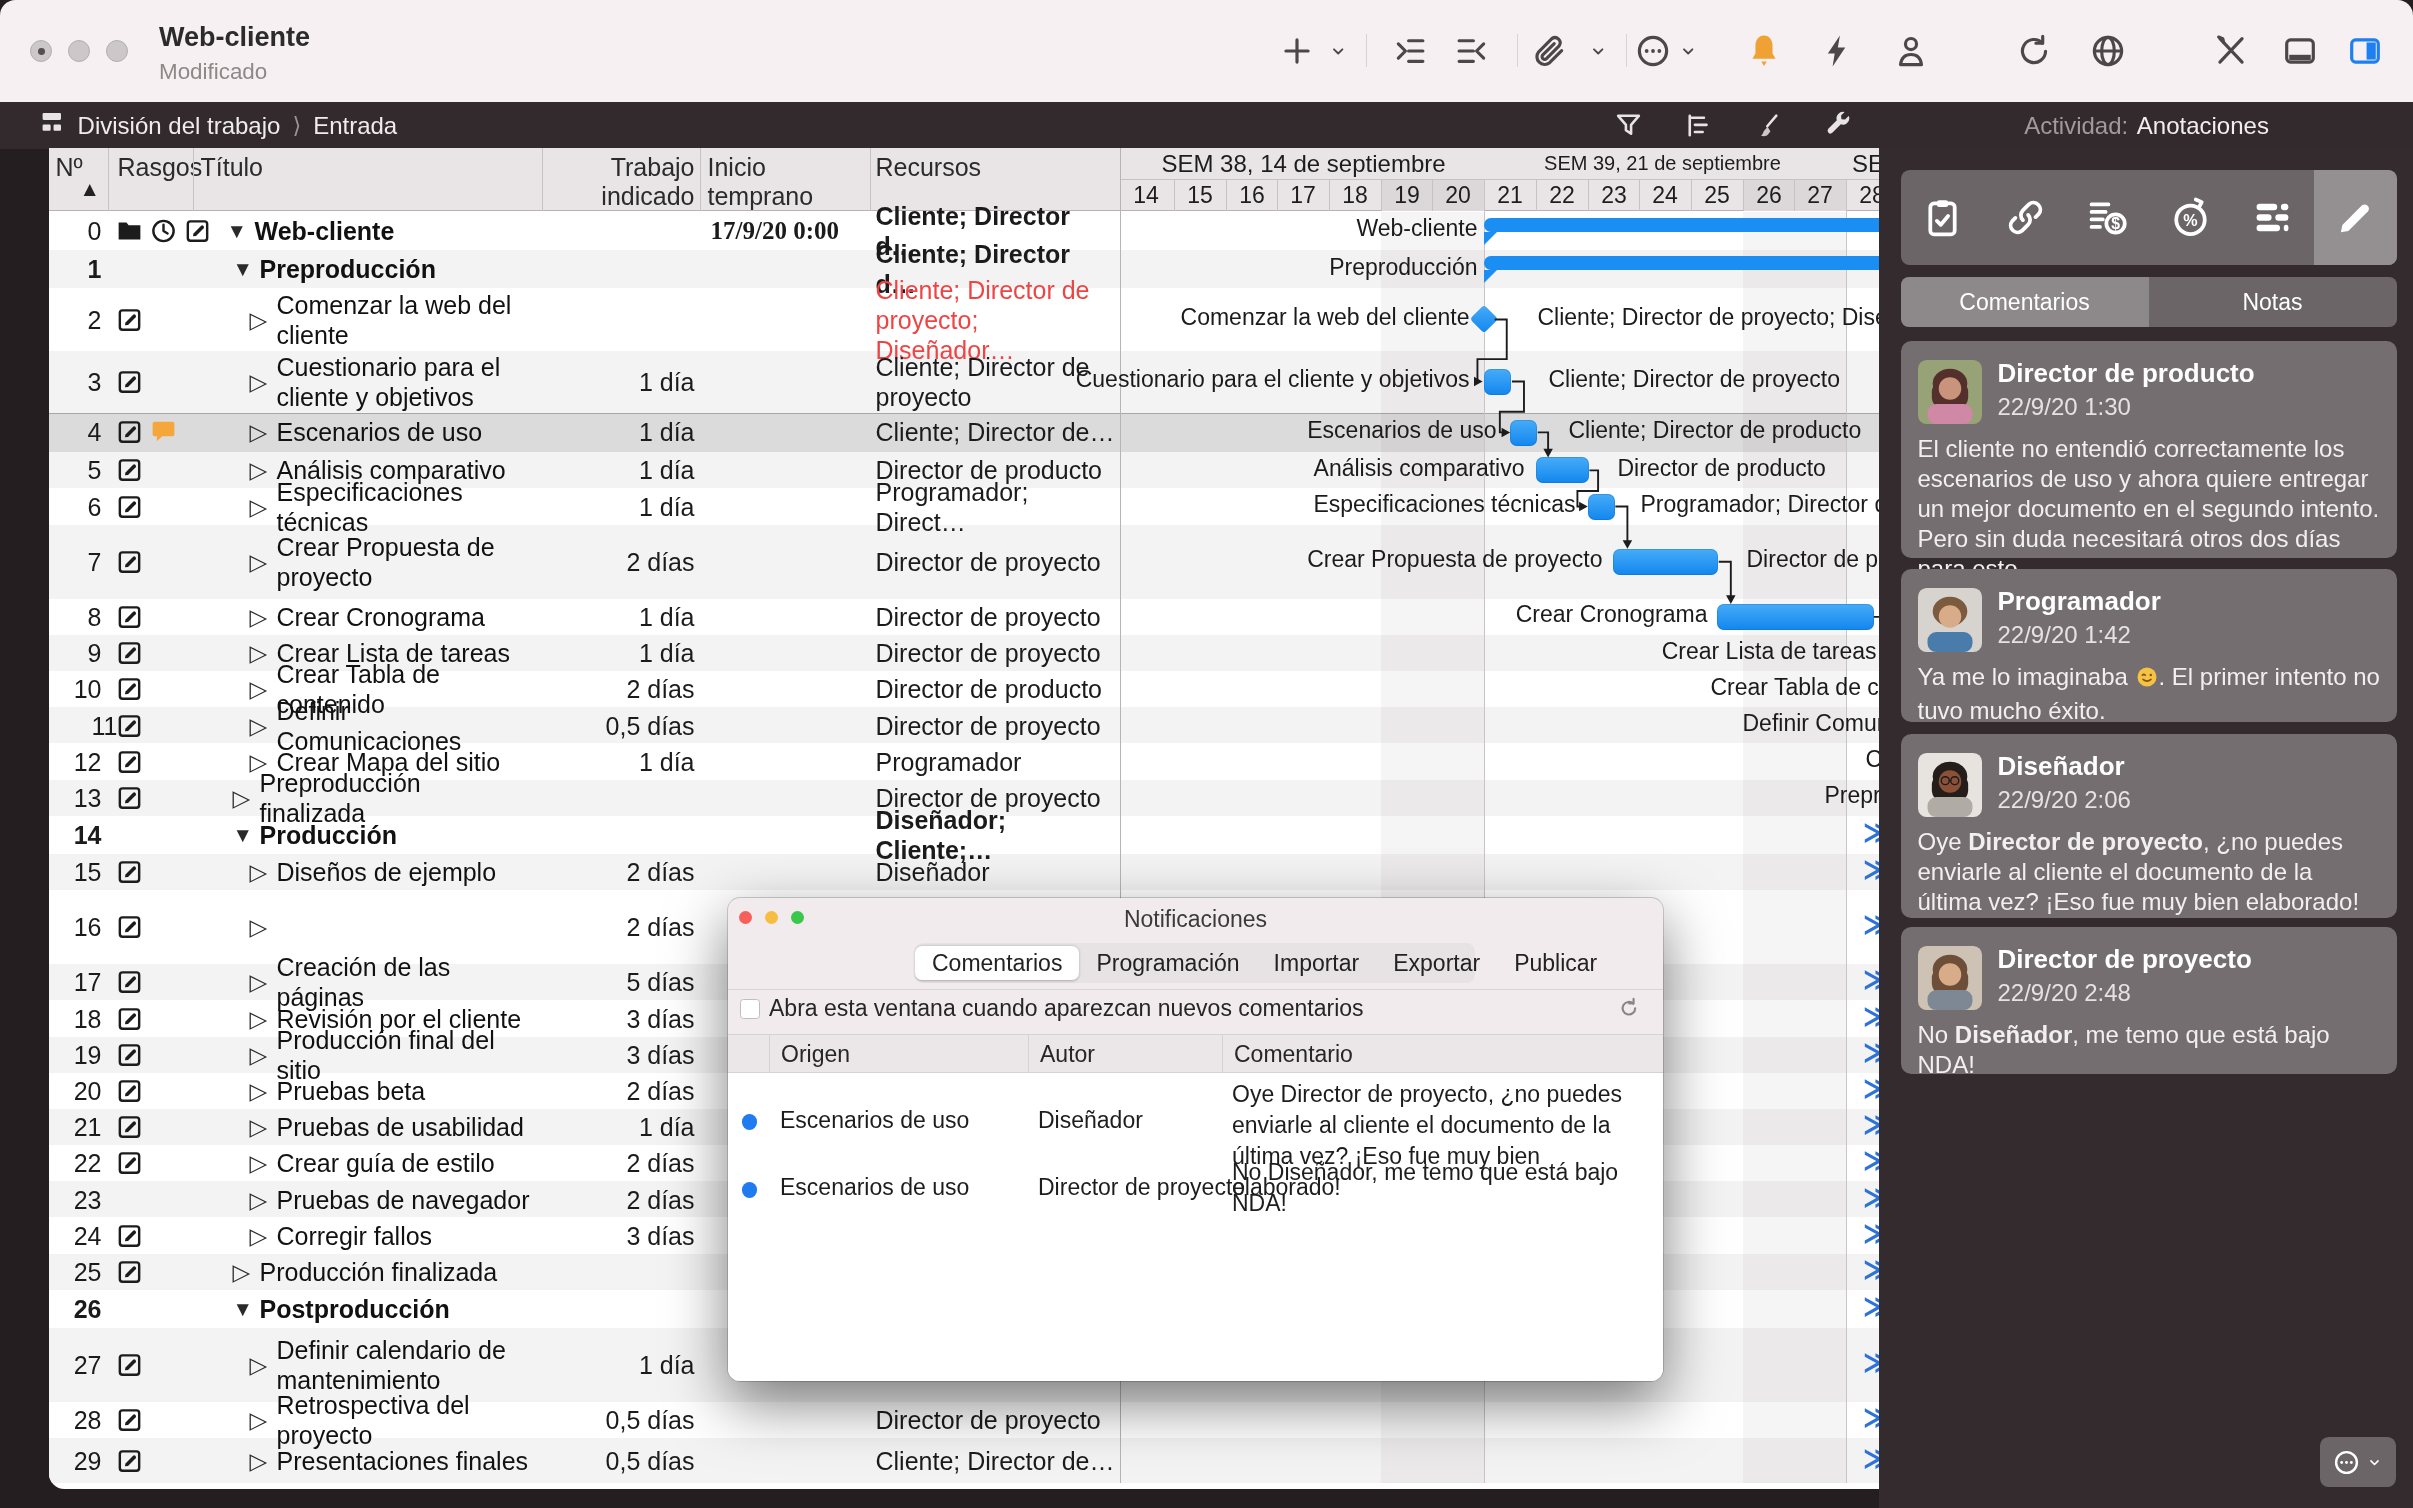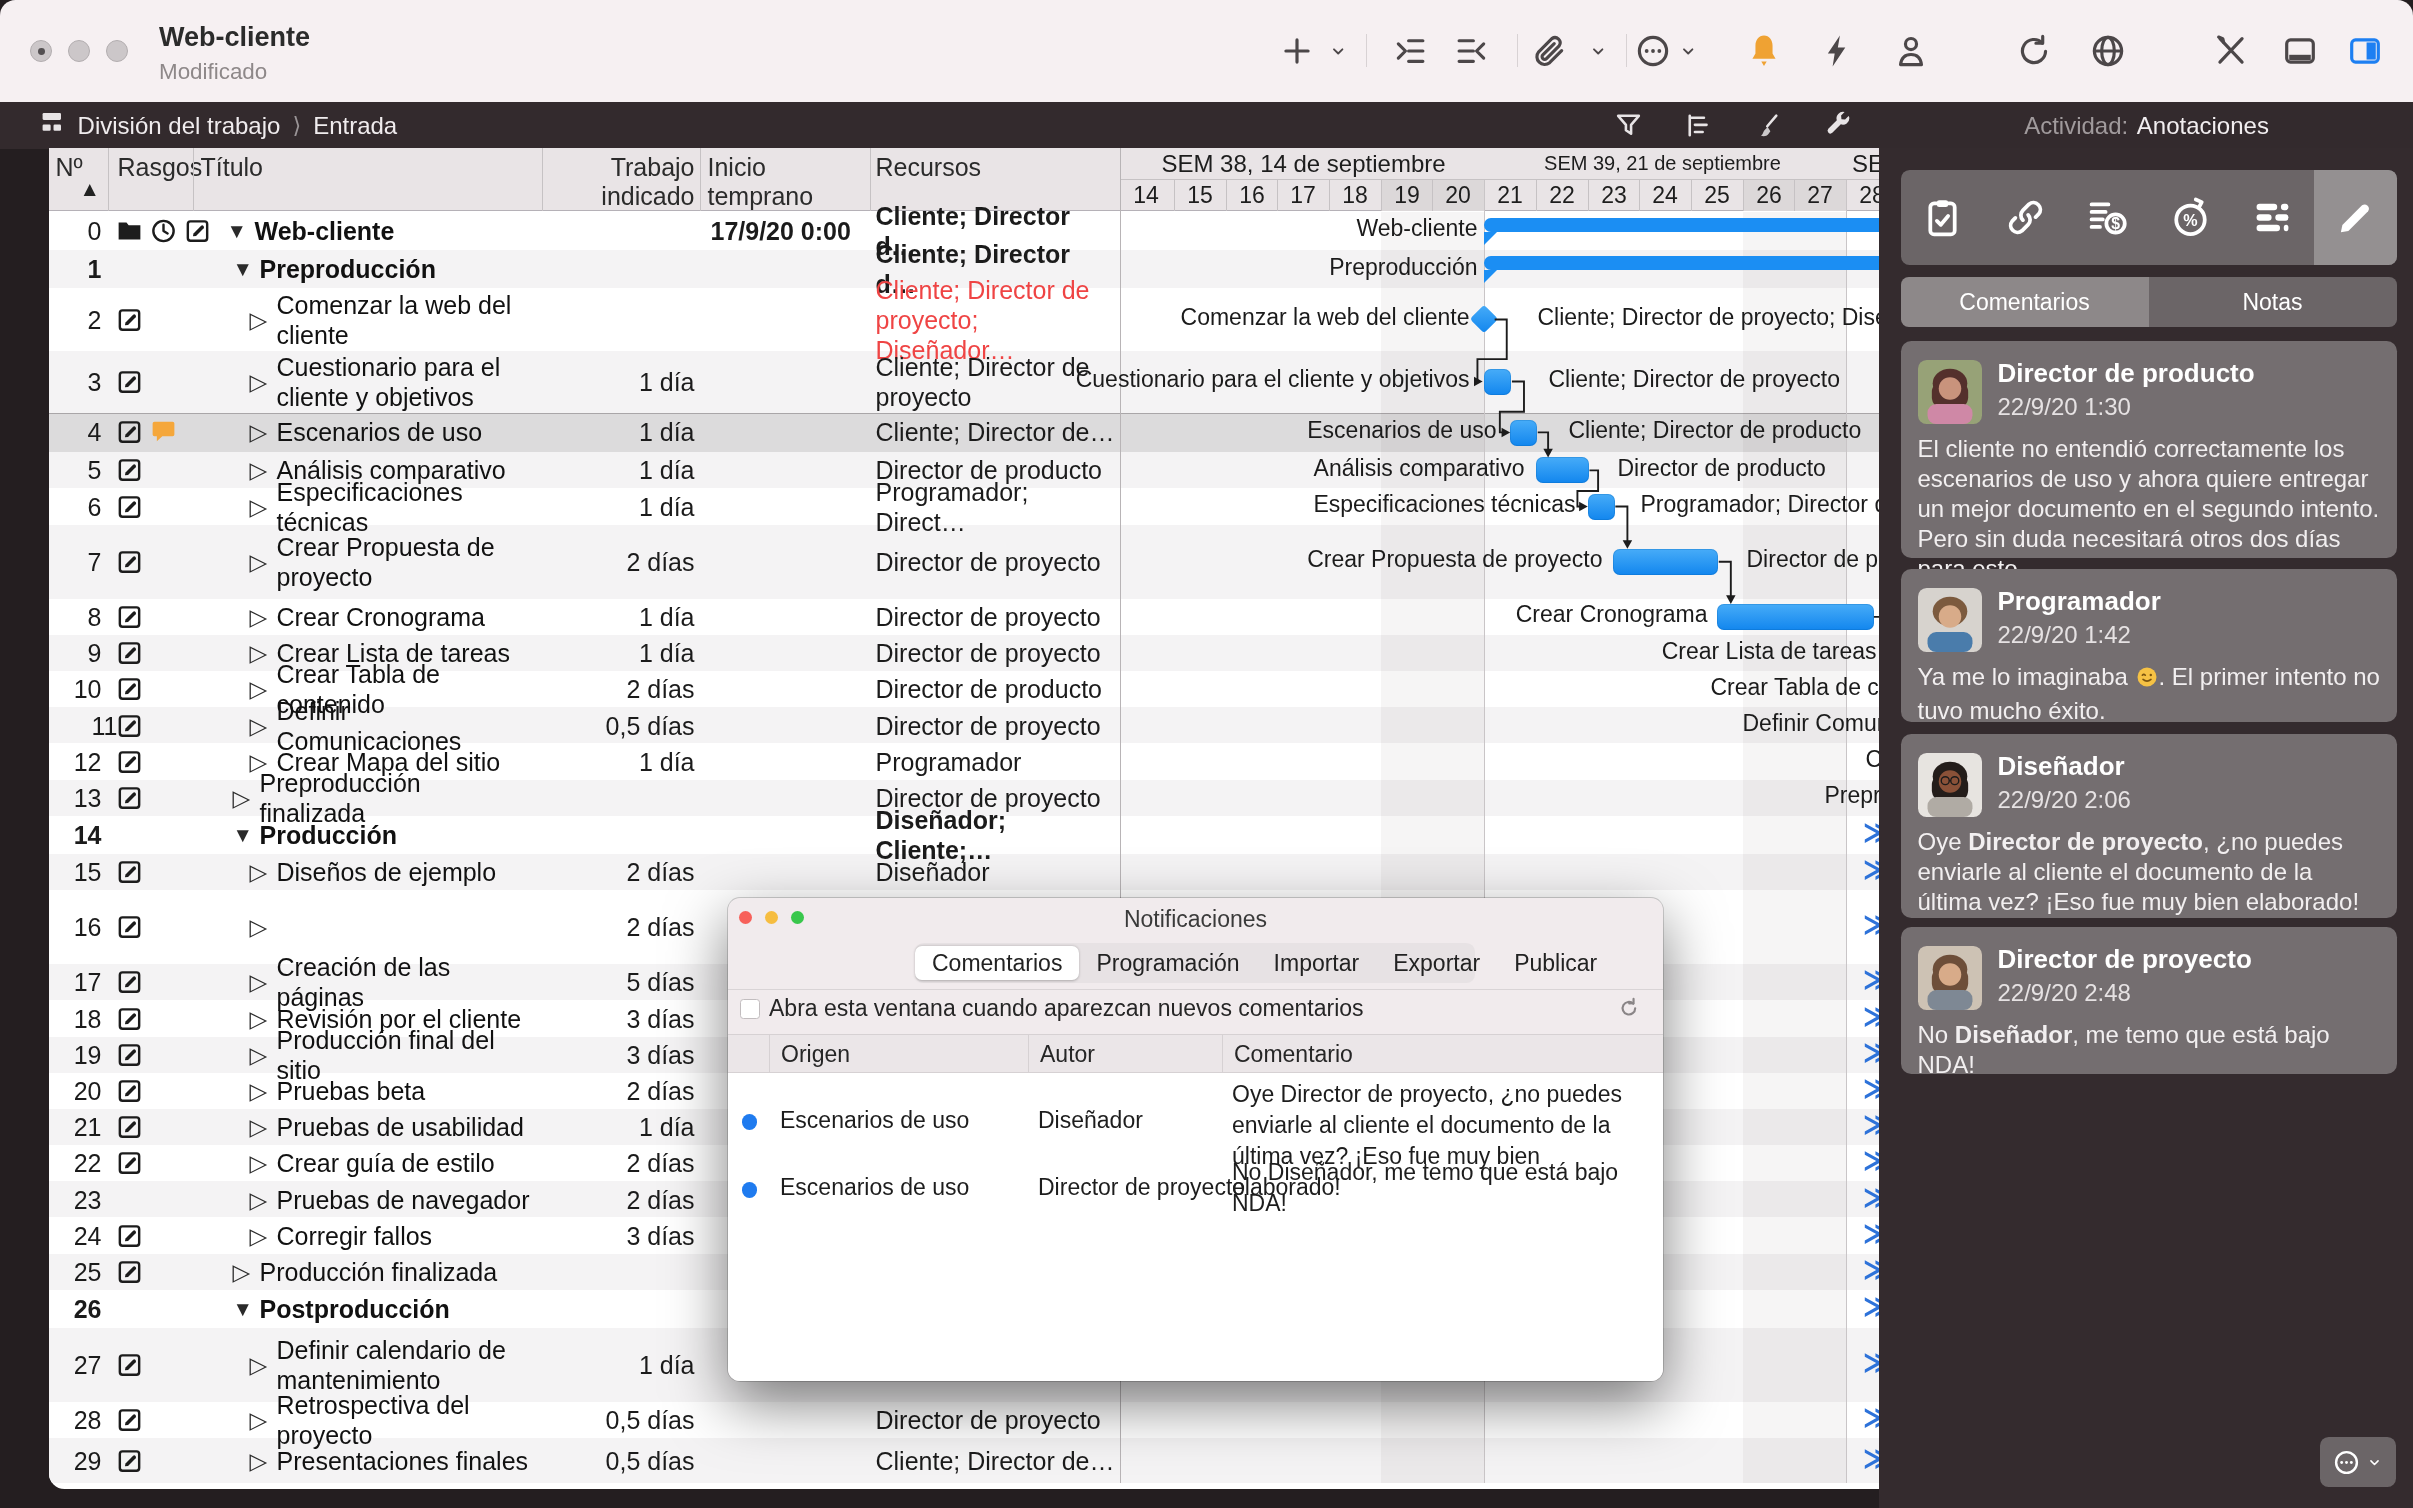--- a/index.html
+++ b/index.html
@@ -281,21 +281,21 @@
           <circle cx="12" cy="12" r="8.4"></circle>
           <path d="M12 6.8V12l3.4 2"></path>
         </svg>
         <svg width="29" height="29" viewBox="0 0 24 24" fill="none" stroke="#1c1c1c" stroke-width="2" stroke-linecap="round" stroke-linejoin="round">
           <rect x="4" y="4" width="16" height="16" rx="2.2"></rect>
           <path fill="#1c1c1c" stroke="none" d="M8.2 16.4l.5-2.4 6.3-6.3a1.5 1.5 0 0 1 2.1 2.1l-6.3 6.3z"></path>
         </svg>
       </div>
       <div style="top: 83px; transform: translateY(-50%); left: 178px; font-size: 20.7px; color: rgb(42, 42, 42); position: absolute;">▼</div>
       <div style="top: 83px; transform: translateY(-50%); left: 206px; width: 277px; font-size: 25px; line-height: 30px; color: rgb(17, 17, 17); font-weight: 700; position: absolute;">Web-cliente</div>
-      <div style="top: 83px; transform: translateY(-50%); left: 662px; width: 155px; font-size: 25px; color: rgb(27, 27, 27); font-weight: 700; position: absolute;">17/9/20 0:00</div>
+      <div style="top: 83px; transform: translateY(-50%); left: 662px; width: 155px; font-size: 25px; color: rgb(27, 27, 27); font-weight: 700; position: absolute; font-family: Liberation Serif, serif;">17/9/20 0:00</div>
       <div style="top: 83px; transform: translateY(-50%); left: 827px; width: 240px; font-size: 25px; line-height: 30px; color: rgb(27, 27, 27); font-weight: 700; position: absolute;">Cliente; Director d…</div>
       <div style="top: 121px; transform: translateY(-50%); left: 0px; width: 53px; text-align: right; font-size: 25px; color: rgb(27, 27, 27); font-weight: 700; position: absolute;">1</div>
       <div style="top: 121px; transform: translateY(-50%); left: 184px; font-size: 20.7px; color: rgb(42, 42, 42); position: absolute;">▼</div>
       <div style="top: 121px; transform: translateY(-50%); left: 211px; width: 272px; font-size: 25px; line-height: 30px; color: rgb(17, 17, 17); font-weight: 700; position: absolute;">Preproducción</div>
       <div style="top: 121px; transform: translateY(-50%); left: 827px; width: 240px; font-size: 25px; line-height: 30px; color: rgb(27, 27, 27); font-weight: 700; position: absolute;">Cliente; Director d…</div>
       <div style="top: 172px; transform: translateY(-50%); left: 0px; width: 53px; text-align: right; font-size: 25px; color: rgb(27, 27, 27); font-weight: 400; position: absolute;">2</div>
       <div style="top: 172px; transform: translateY(-50%); left: 66px; display: flex; gap: 5.2px; position: absolute;">
         <svg width="29" height="29" viewBox="0 0 24 24" fill="none" stroke="#1c1c1c" stroke-width="2" stroke-linecap="round" stroke-linejoin="round">
           <rect x="4" y="4" width="16" height="16" rx="2.2"></rect>
           <path fill="#1c1c1c" stroke="none" d="M8.2 16.4l.5-2.4 6.3-6.3a1.5 1.5 0 0 1 2.1 2.1l-6.3 6.3z"></path>

